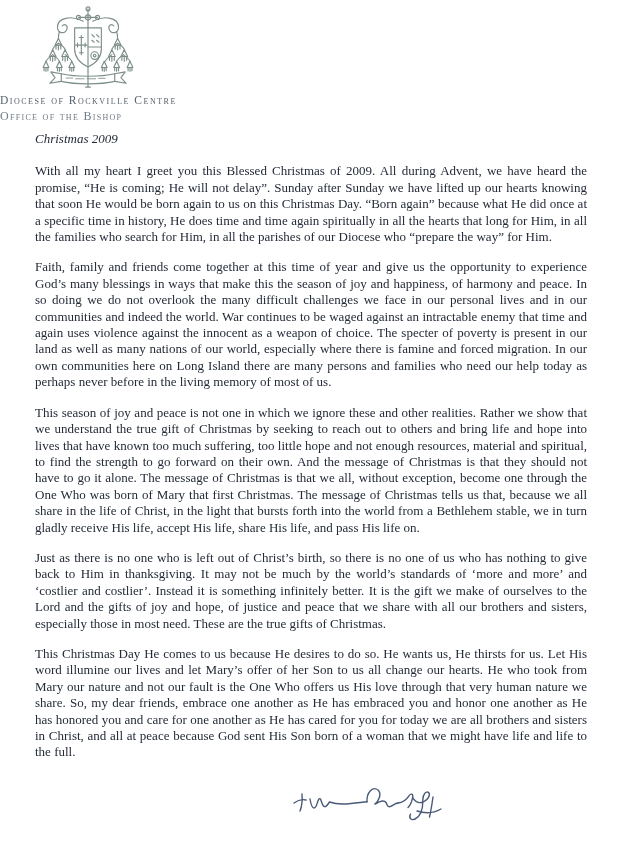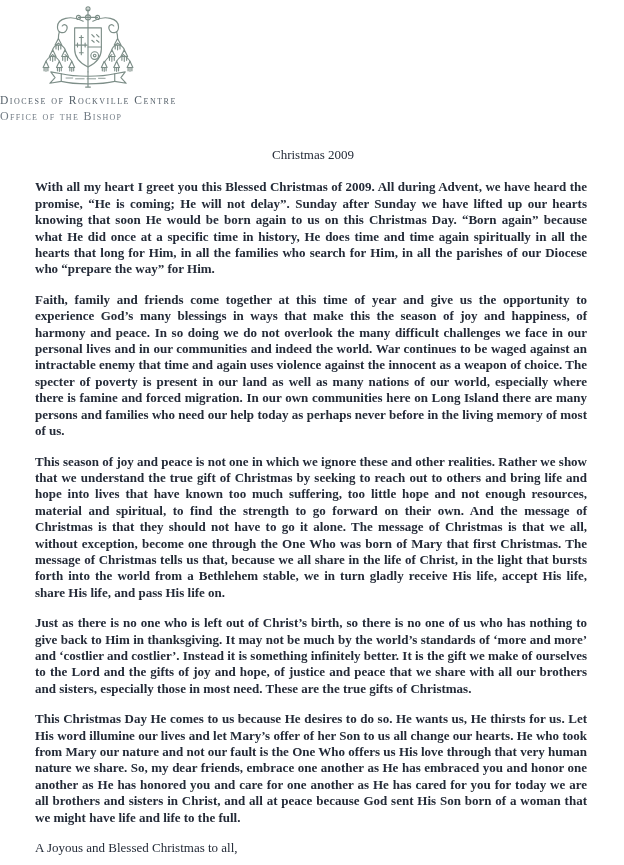--- a/index.html
+++ b/index.html
@@ -32,23 +32,23 @@
     letter-spacing: 1.3px;
     margin-top: 3px;
     color: #717b84;
   }
 
   
   .letter {
     position: absolute; top: 131px; left: 35px; width: 556px;
     font-size: 13px; line-height: 16.4px;
   }
-  .title { text-align: center; margin: 16px 0 16px 0; }
+  .title { margin: 0 0 16px 0; font-style: italic; }
   .salutation { margin: 0 0 15px 0; }
-  p.para { margin: 0 4px 14px 0; text-align: justify; font-weight: bold; }
+  p.para { margin: 0 4px 14px 0; text-align: justify; }
   .closing { margin: 1px 0 10px 0; }
 
   
   .sig-block { margin-left: 248px; width: 172px; text-align: center; }
   .signature { color: var(--ink-color, #4a5a78); display: block; margin: 0 auto -3px auto; }
 </style>
 </head>
 <body>
 
 <div class="page">
@@ -110,21 +110,20 @@
   <div class="letter">
     <div class="title">Christmas 2009</div>
 
 
     <p class="para">With all my heart I greet you this Blessed Christmas of 2009.  All during Advent, we have heard the promise, “He is coming; He will not delay”.  Sunday after Sunday we have lifted up our hearts knowing that soon He would be born again to us on this Christmas Day.  “Born again” because what He did once at a specific time in history, He does time and time again spiritually in all the hearts that long for Him, in all the families who search for Him, in all the parishes of our Diocese who “prepare the way” for Him.</p>
     <p class="para">Faith, family and friends come together at this time of year and give us the opportunity to experience God’s many blessings in ways that make this the season of joy and happiness, of harmony and peace.  In so doing we do not overlook the many difficult challenges we face in our personal lives and in our communities and indeed the world. War continues to be waged against an intractable enemy that time and again uses violence against the innocent as a weapon of choice.  The specter of poverty is present in our land as well as many nations of our world, especially where there is famine and forced migration.  In our own communities here on Long Island there are many persons and families who need our help today as perhaps never before in the living memory of most of us.</p>
     <p class="para">This season of joy and peace is not one in which we ignore these and other realities.  Rather we show that we understand the true gift of Christmas by seeking to reach out to others and bring life and hope into lives that have known too much suffering, too little hope and not enough resources, material and spiritual, to find the strength to go forward on their own.  And the message of Christmas is that they should not have to go it alone.  The message of Christmas is that we all, without exception, become one through the One Who was born of Mary that first Christmas.  The message of Christmas tells us that, because we all share in the life of Christ, in the light that bursts forth into the world from a Bethlehem stable, we in turn gladly receive His life, accept His life, share His life, and pass His life on.</p>
     <p class="para">Just as there is no one who is left out of Christ’s birth, so there is no one of us who has nothing to give back to Him in thanksgiving.  It may not be much by the world’s standards of ‘more and more’ and ‘costlier and costlier’.  Instead it is something infinitely better.  It is the gift we make of ourselves to the Lord and the gifts of joy and hope, of justice and peace that we share with all our brothers and sisters, especially those in most need.  These are the true gifts of Christmas.</p>
     <p class="para">This Christmas Day He comes to us because He desires to do so.  He wants us, He thirsts for us.  Let His word illumine our lives and let Mary’s offer of her Son to us all change our hearts.  He who took from Mary our nature and not our fault is the One Who offers us His love through that very human nature we share. So, my dear friends, embrace one another as He has embraced you and honor one another as He has honored you and care for one another as He has cared for you for today we are all brothers and sisters in Christ, and all at peace because God sent His Son born of a woman that we might have life and life to the full.</p>
 
-    <div class="closing">A Joyous and Blessed Christmas to all,</div>
 
     <div class="sig-block">
       <svg class="signature" width="160" height="48" viewBox="0 0 160 48" fill="none" stroke="currentColor" stroke-width="1.4" stroke-linecap="round">
 
         <path d="M5 28 C9 25 13 24 17 25"></path>
         <path d="M13 19 C13.5 25 13 31 11 36"></path>
         <path d="M21 24 C22 30 23 33 25 33 C28 33 28 26 30 24 C32 22 32.5 29 34.5 31 C36.5 33 38.5 30 40.5 27 C46 29 54 29.5 62 28.5 C69 27.6 74 27.4 78 26.8"></path>
         <path d="M78 26.8 C77.5 17 84 11 89 15 C93 18.4 90 26 85.5 29.5 C90 26.5 95 24.5 97 27.5 C98.6 30 98 32.5 101 31.6 C104 30.7 106 28.2 109 28"></path>
         <path d="M109 28 C114 27.4 118 23.8 120 20.8 C122 18 124.4 18.8 123.6 22.6 C122.8 26.6 121 30.6 119 32.6"></path>
         <path d="M123.6 22.6 C126 26.4 130 28.8 134.5 26.8 C139.5 24.6 141.6 19.6 139.6 17.6 C137.6 15.6 133.6 19 133.8 25 C134 33 132 41 126 44 C122 46 119.4 42.6 121.6 39"></path>

